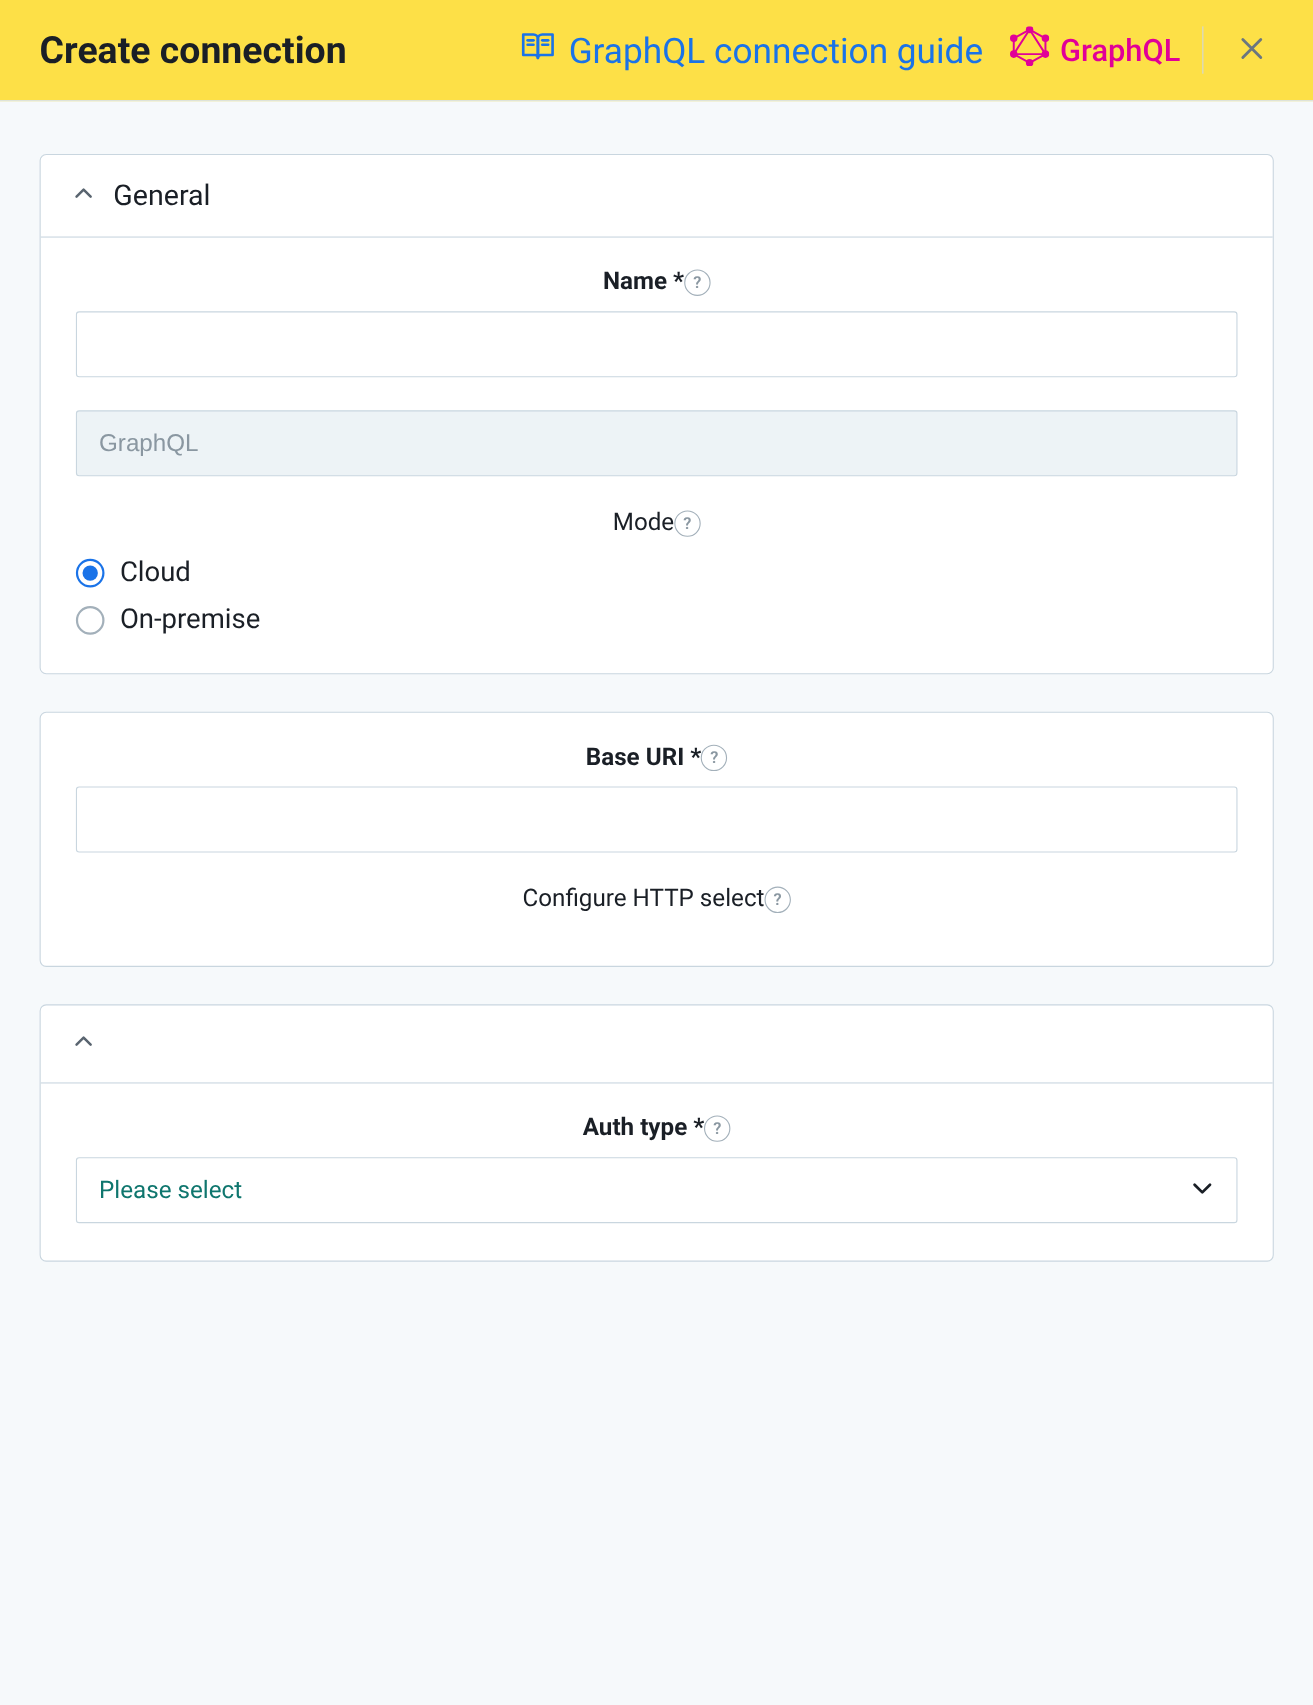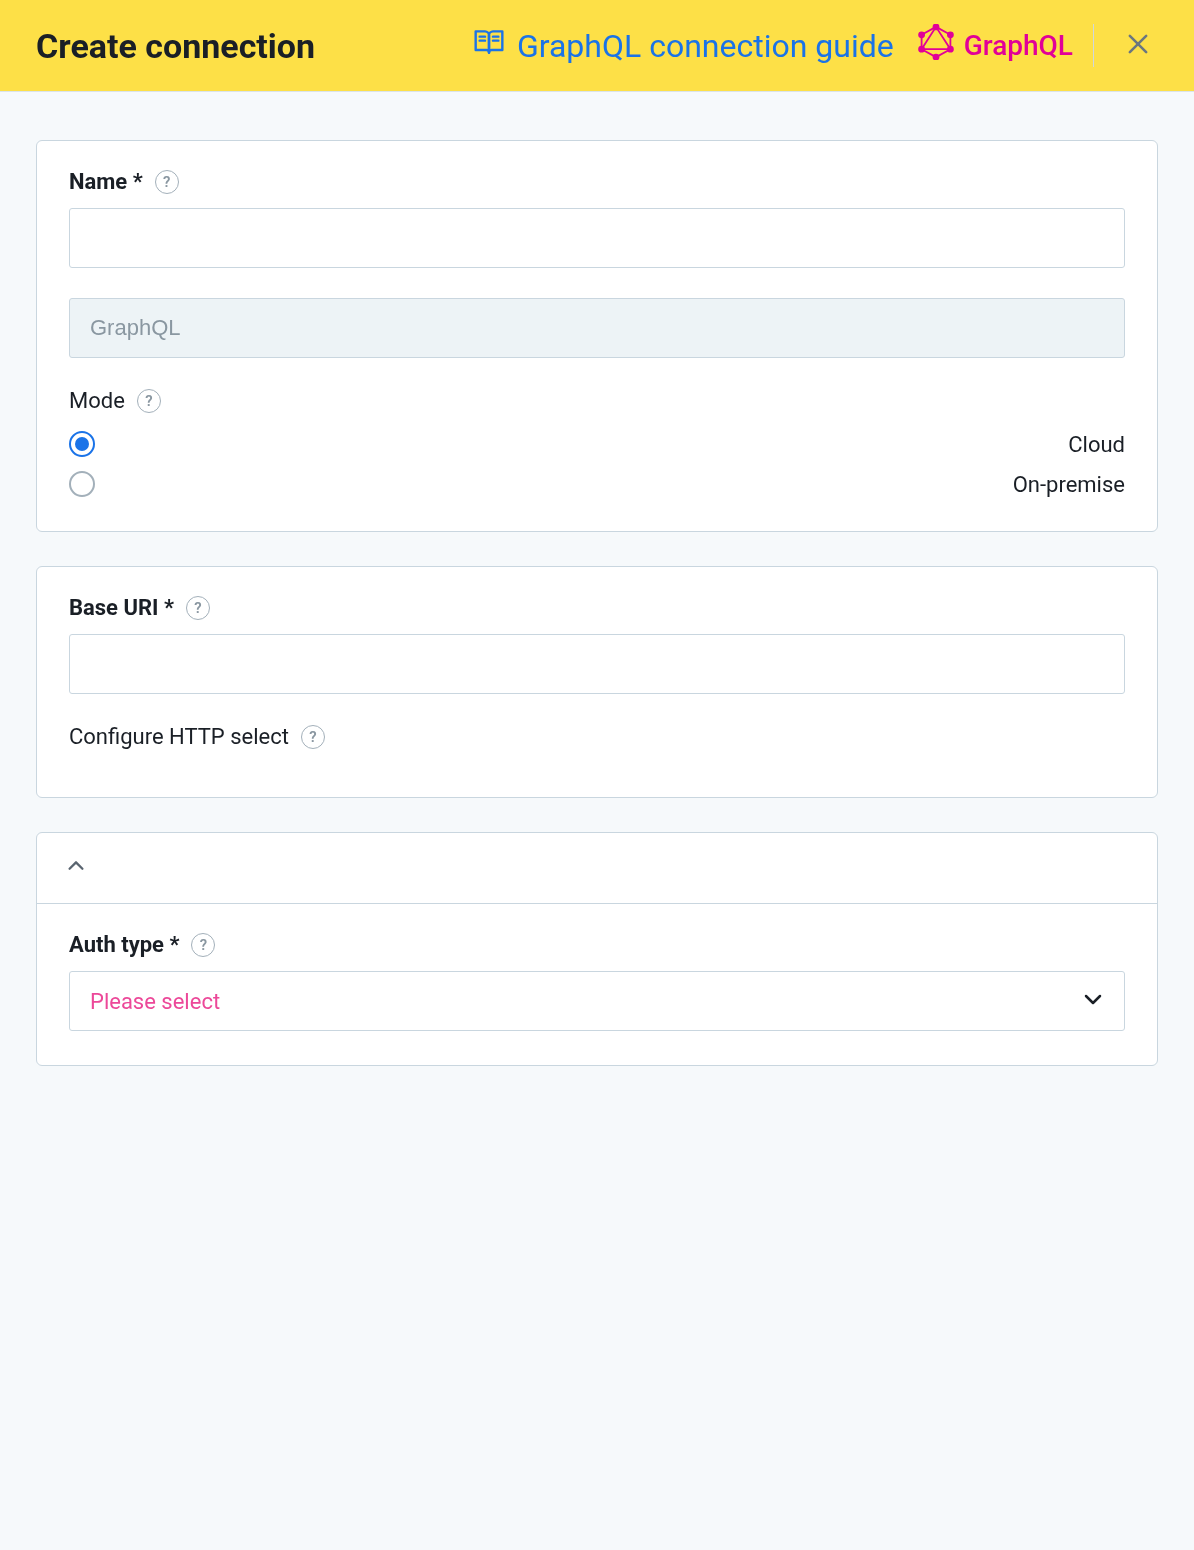--- a/index.html
+++ b/index.html
@@ -82,25 +82,25 @@
   .panel-body {
     padding: 28px 32px 34px 32px;
   }
   .field {
     margin-bottom: 30px;
   }
   .field:last-child { margin-bottom: 0; }
   .field-label {
     display: flex;
     align-items: center;
-    gap: 12px;
     font-size: 22px;
     font-weight: 400;
     color: #1a1f26;
     margin-bottom: 14px;
+    justify-content: center;
   }
   .field-label.bold { font-weight: 700; }
   .help-icon {
     width: 24px;
     height: 24px;
     display: inline-flex;
     align-items: center;
     justify-content: center;
     border: 1.5px solid #a3b0ba;
     border-radius: 50%;
@@ -122,23 +122,22 @@
   .text-input::placeholder { color: #9aa5af; }
   .text-input.readonly {
     background: #edf3f6;
     color: #8a97a1;
   }
   .radio-group { display: flex; flex-direction: column; gap: 14px; padding-top: 4px; }
   .radio-item {
     display: flex;
     align-items: center;
     gap: 14px;
-    font-size: 22px;
-    cursor: pointer;
-    justify-content: space-between;
+    font-size: 25px;
+    cursor: pointer;
   }
   .radio-circle {
     width: 26px;
     height: 26px;
     border: 2px solid #a3b0ba;
     border-radius: 50%;
     display: flex;
     align-items: center;
     justify-content: center;
     flex-shrink: 0;
@@ -161,21 +160,21 @@
   .select-wrap {
     position: relative;
   }
   .select {
     width: 100%;
     height: 60px;
     border: 1px solid #c9d6df;
     border-radius: 3px;
     padding: 0 50px 0 20px;
     font-size: 22px;
-    color: #ec4899;
+    color: #0f766e;
     background: #fff;
     display: flex;
     align-items: center;
     cursor: pointer;
   }
   .select-chevron {
     position: absolute;
     right: 20px;
     top: 50%;
     transform: translateY(-50%);
@@ -223,20 +222,28 @@
         <line x1="5" y1="5" x2="19" y2="19"></line>
         <line x1="19" y1="5" x2="5" y2="19"></line>
       </svg>
     </span>
   </button>
 </div>
 
 <div class="page-body">
 
   <div class="panel">
+    <div class="panel-header">
+      <span>
+        <svg viewBox="0 0 24 24" fill="none" stroke="currentColor" stroke-width="2.5" stroke-linecap="round" stroke-linejoin="round">
+            <polyline points="5 15 12 8 19 15"></polyline>
+          </svg>
+      </span>
+      <div class="panel-title">General</div>
+    </div>
     <div class="panel-body">
 
       <div class="field">
         <div class="field-label bold">
           <span>Name *</span>
           <span class="help-icon">?</span>
         </div>
         <input class="text-input" type="text" value="" style="">
       </div>
 

